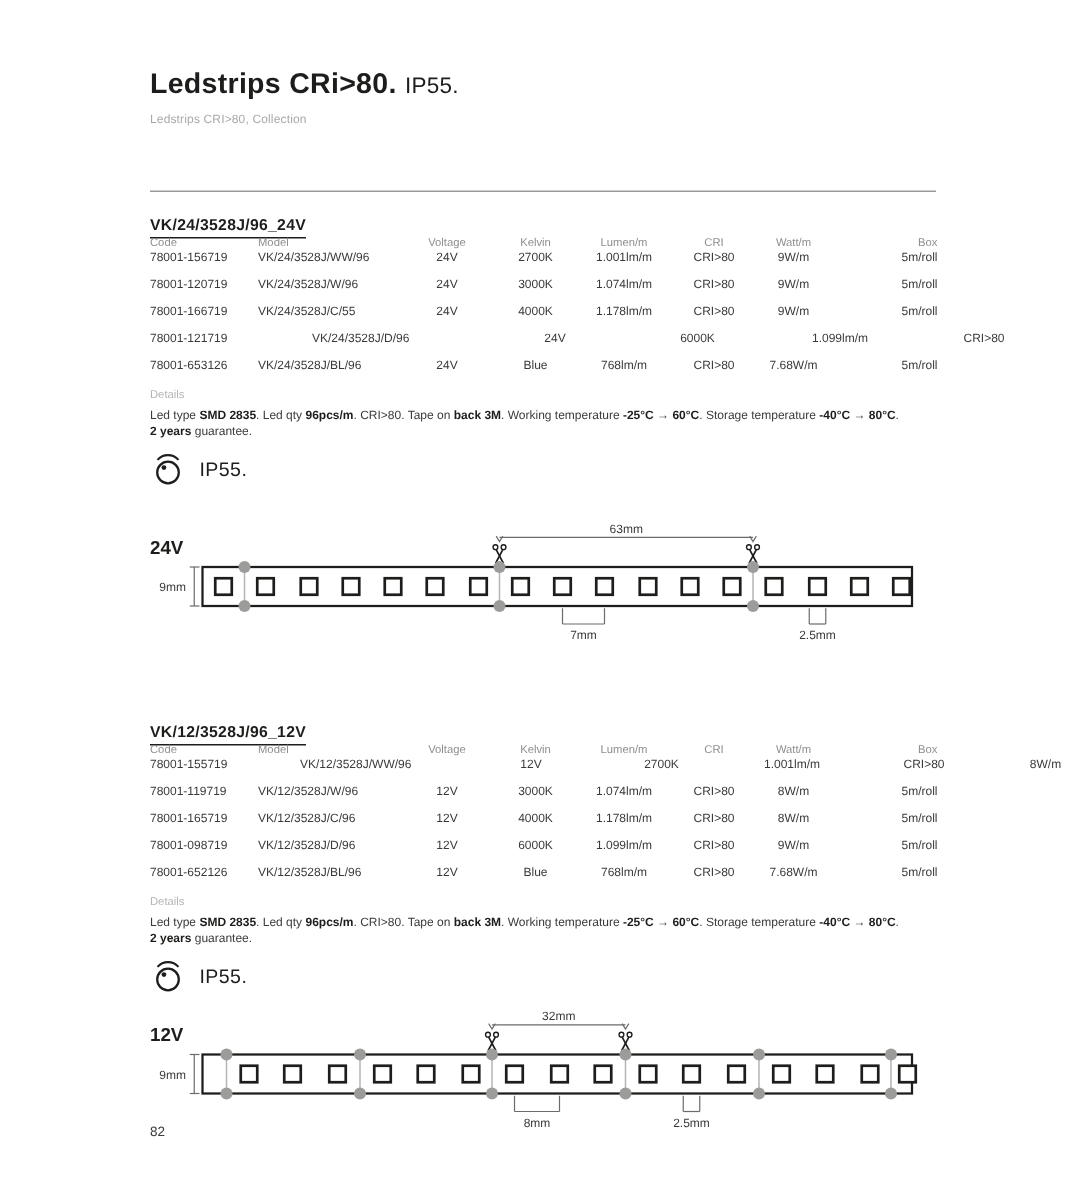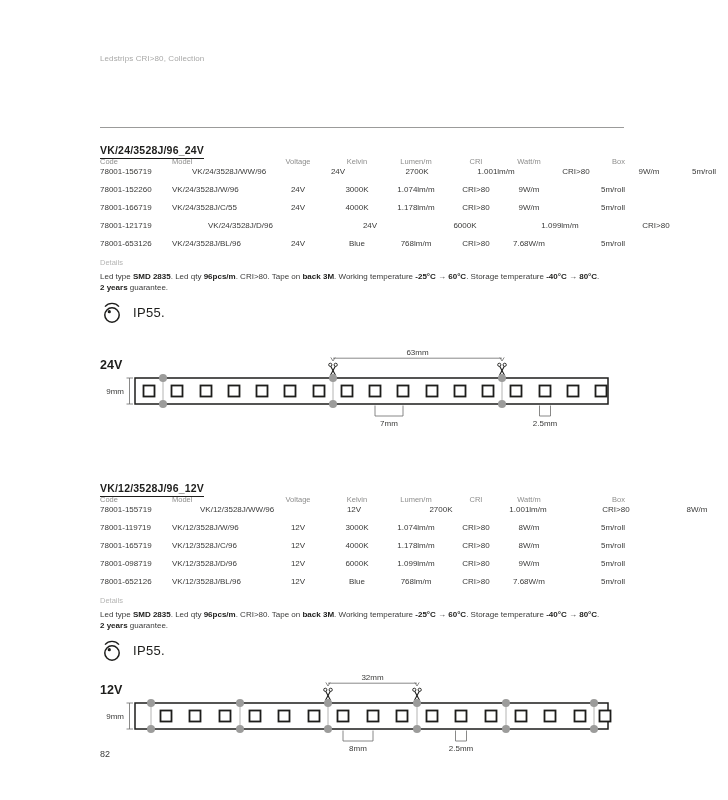--- a/index.html
+++ b/index.html
@@ -52,51 +52,52 @@
   .pad-line{stroke:#b4b4b3;stroke-width:1}
   .pad{fill:#9c9c9b}
   .sc{stroke:#1d1d1b;fill:none}
 
   .page-number{position:absolute;left:100px;top:749px;font-size:9px;color:#3a3a39}
 </style>
 </head>
 <body>
 
 <header class="page-header">
+  <h1 class="page-title"><span>Ledstrips CRi&gt;80.</span> <span class="suffix">IP55.</span></h1>
   <div class="page-subtitle">Ledstrips CRI&gt;80, Collection</div>
 </header>
 
 <div class="divider"></div>
 
 <section class="product-section" id="section-0">
   <div class="spec-table">
     <h2 class="table-heading">VK/24/3528J/96_24V</h2>
     <div class="thead">
         <span class="th col-0">Code</span>
         <span class="th col-1">Model</span>
         <span class="th col-2">Voltage</span>
         <span class="th col-3">Kelvin</span>
         <span class="th col-4">Lumen/m</span>
         <span class="th col-5">CRI</span>
         <span class="th col-6">Watt/m</span>
         <span class="th col-7">Box</span>
       </div>
     <div class="tbody">
-        <div class="trow" style="top: 27px; gap: 20px;">
+        <div class="trow" style="top: 27px;">
           <span class="td col-0">78001-156719</span>
           <span class="td col-1">VK/24/3528J/WW/96</span>
           <span class="td col-2">24V</span>
           <span class="td col-3">2700K</span>
           <span class="td col-4">1.001lm/m</span>
           <span class="td col-5">CRI&gt;80</span>
           <span class="td col-6">9W/m</span>
           <span class="td col-7">5m/roll</span>
         </div>
         <div class="trow" style="top: 45px;">
-          <span class="td col-0">78001-152260</span>
+          <span class="td col-0">78001-120719</span>
           <span class="td col-1">VK/24/3528J/W/96</span>
           <span class="td col-2">24V</span>
           <span class="td col-3">3000K</span>
           <span class="td col-4">1.074lm/m</span>
           <span class="td col-5">CRI&gt;80</span>
           <span class="td col-6">9W/m</span>
           <span class="td col-7">5m/roll</span>
         </div>
         <div class="trow" style="top: 63px;">
           <span class="td col-0">78001-166719</span>

